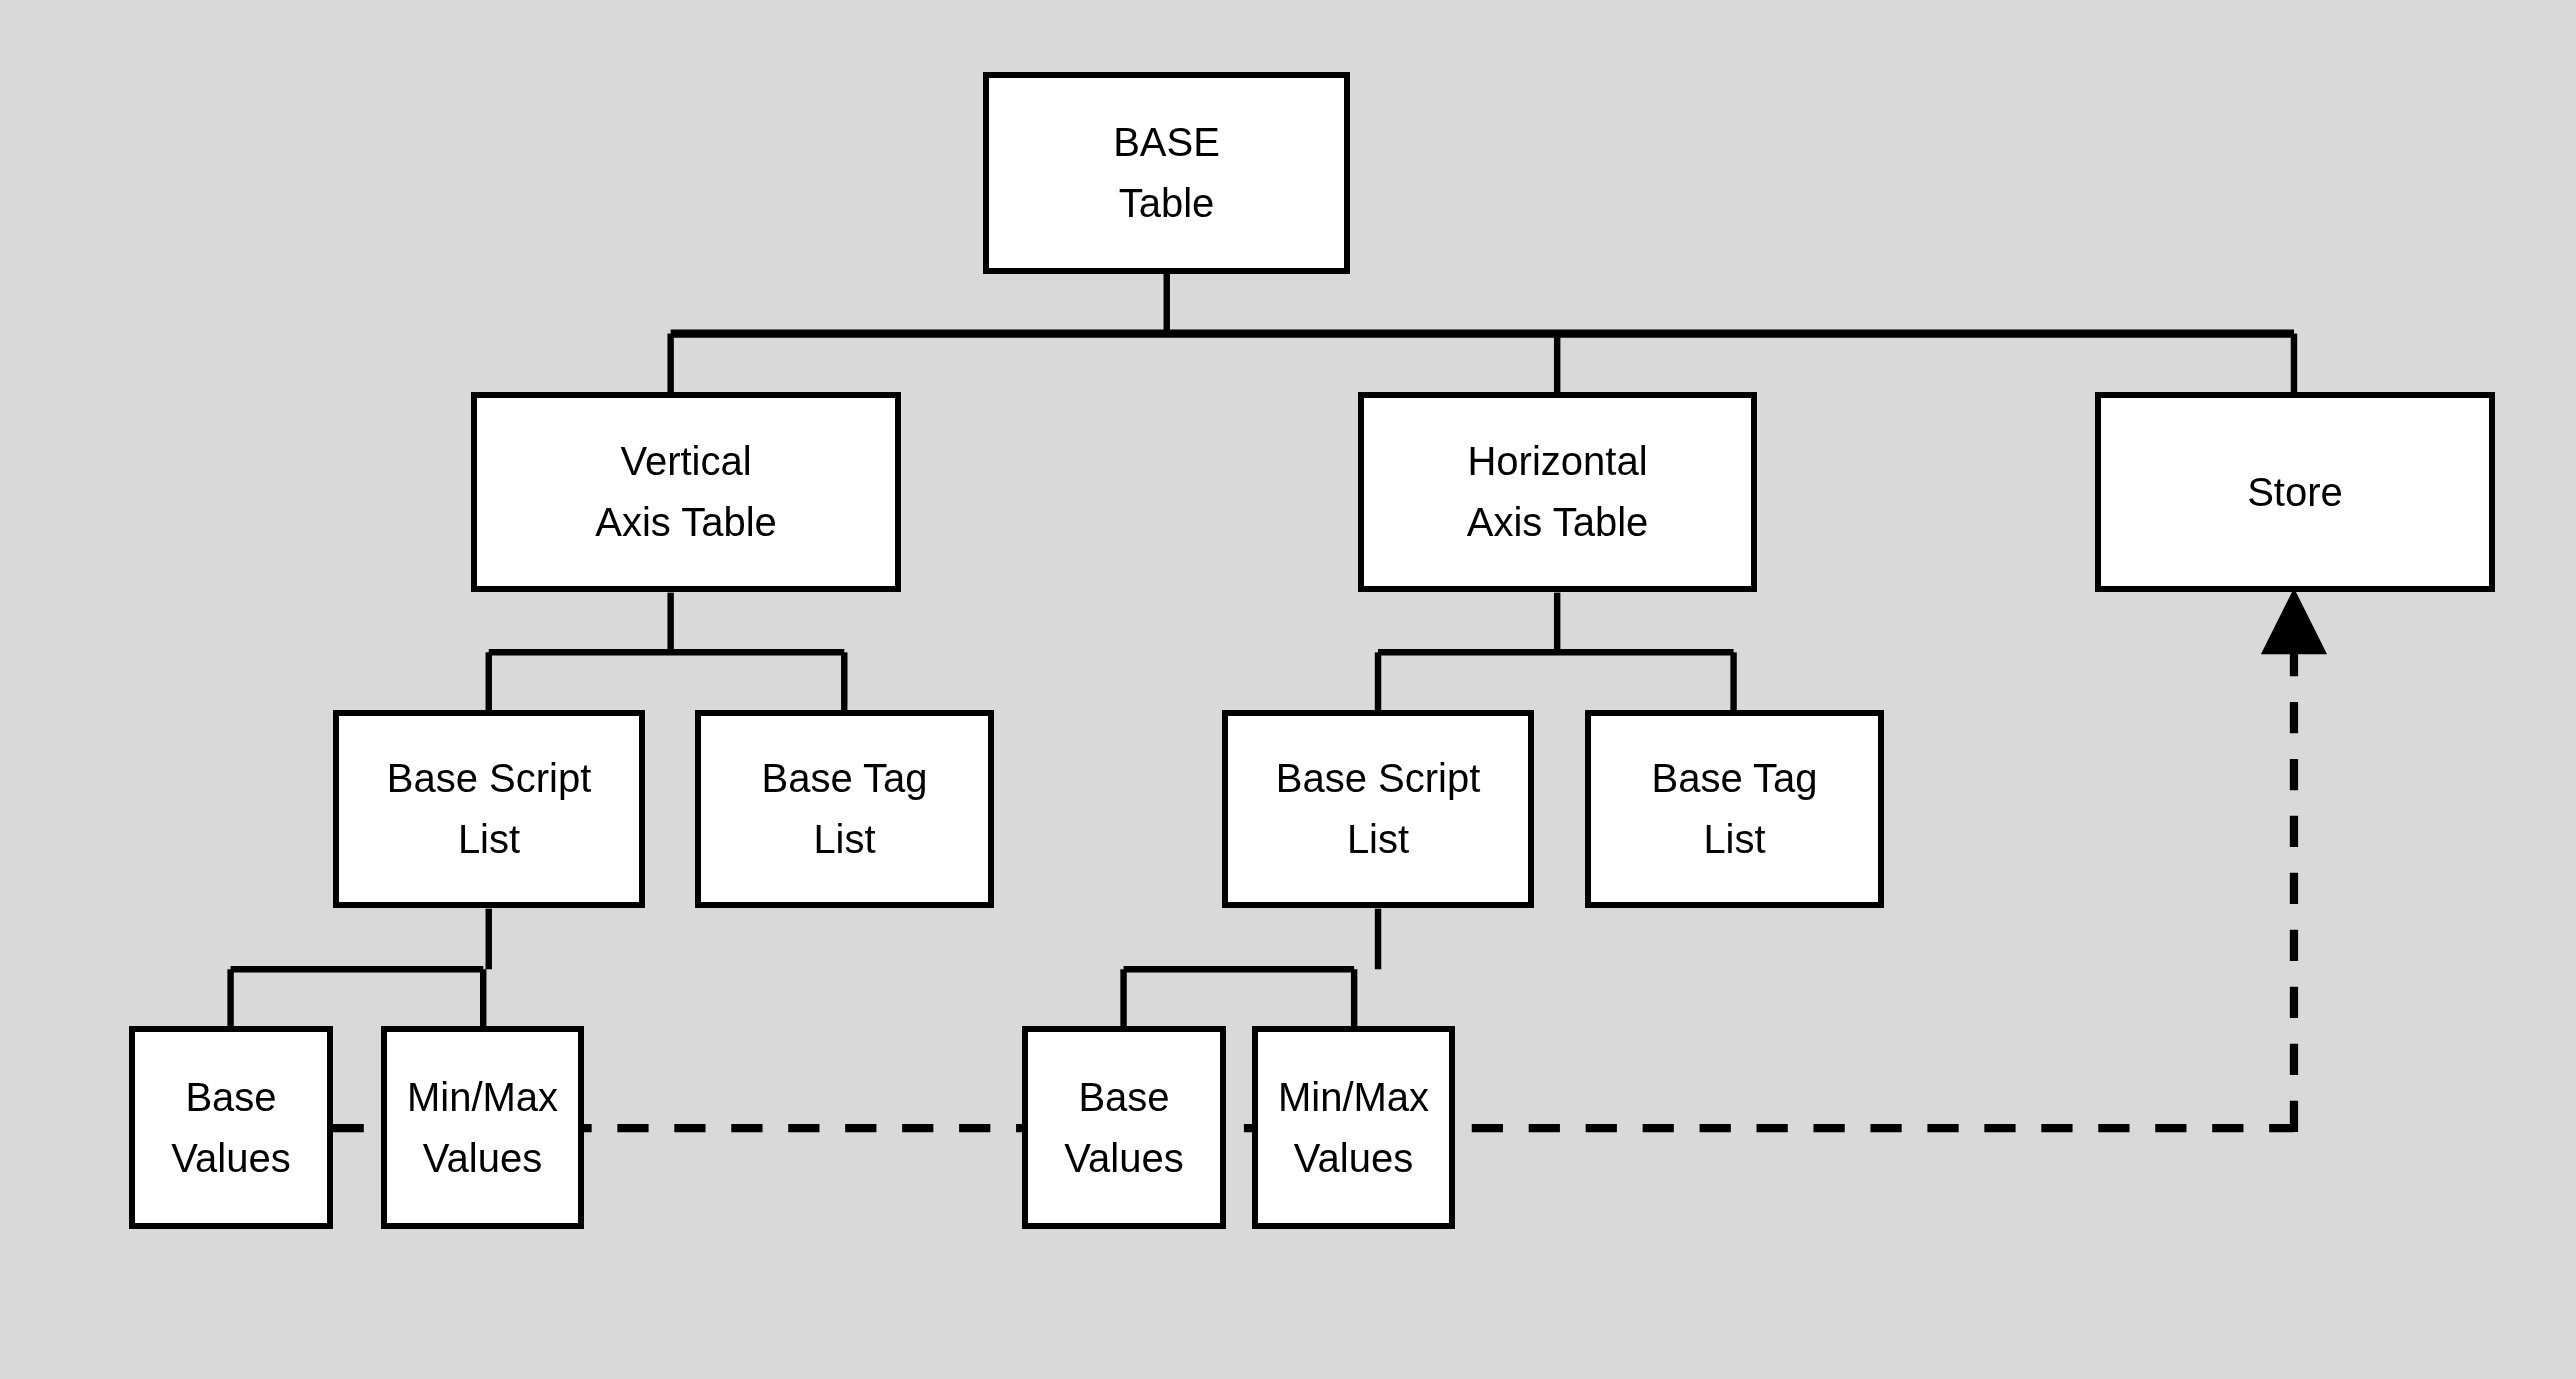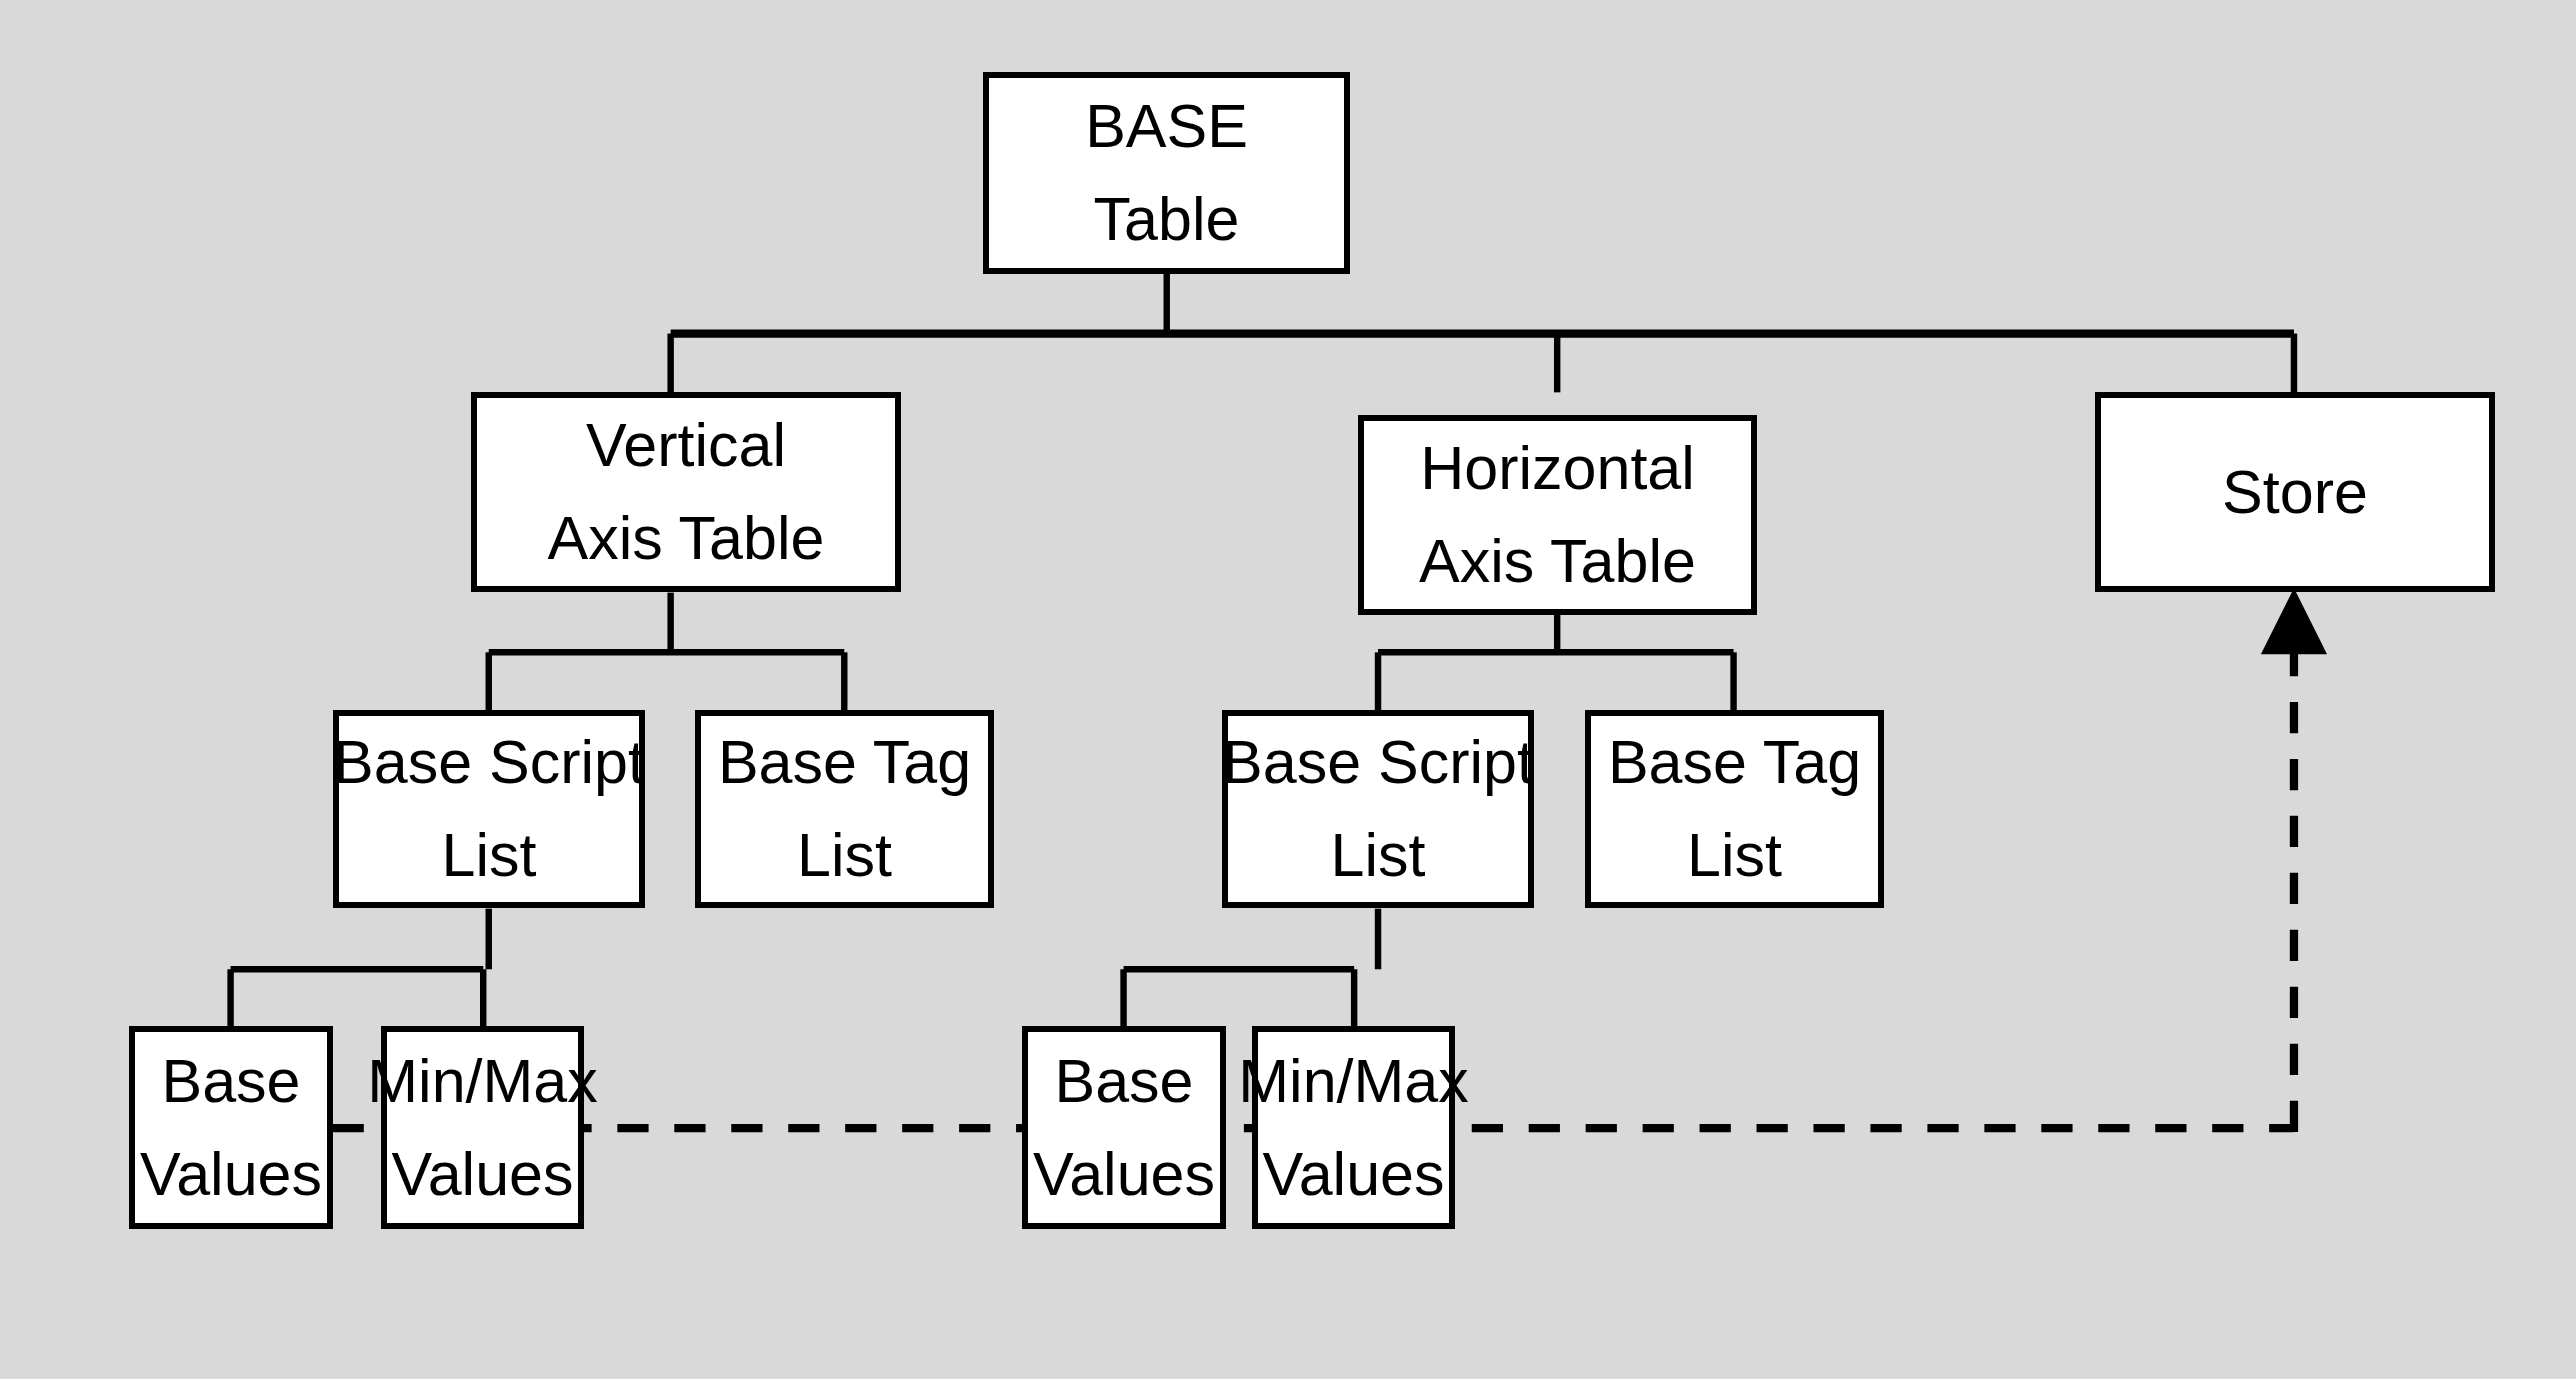--- a/index.html
+++ b/index.html
@@ -14,21 +14,21 @@
   .node{
     position:absolute;
     background:#ffffff;
     border:6.4px solid #000000;
     box-sizing:border-box;
     display:flex;
     flex-direction:column;
     align-items:center;
     justify-content:center;
     color:#000;
-    font-size:61px;
+    font-size:40px;
     line-height:1.52;
     text-align:center;
     white-space:nowrap;
   }
   .node .ln{display:block;}
 </style>
 </head>
 <body>
 
 <div id="stage">
@@ -73,21 +73,21 @@
   <div class="node" style="left:983px;top:72px;width:367px;height:202px;">
     <span class="ln">BASE</span>
     <span class="ln">Table</span>
   </div>
 
   <div class="node" style="left:471px;top:392px;width:430px;height:200px;">
     <span class="ln">Vertical</span>
     <span class="ln">Axis Table</span>
   </div>
 
-  <div class="node" style="left:1358px;top:392px;width:399px;height:200px;margin-top:23px;">
+  <div class="node" style="left:1358px;top:392px;width:399px;height:200px;">
     <span class="ln">Horizontal</span>
     <span class="ln">Axis Table</span>
   </div>
 
   <div class="node" style="left:2095px;top:392px;width:400px;height:200px;">
     <span class="ln">Store</span>
   </div>
 
   <div class="node" style="left:333px;top:710px;width:312px;height:198px;">
     <span class="ln">Base Script</span>

